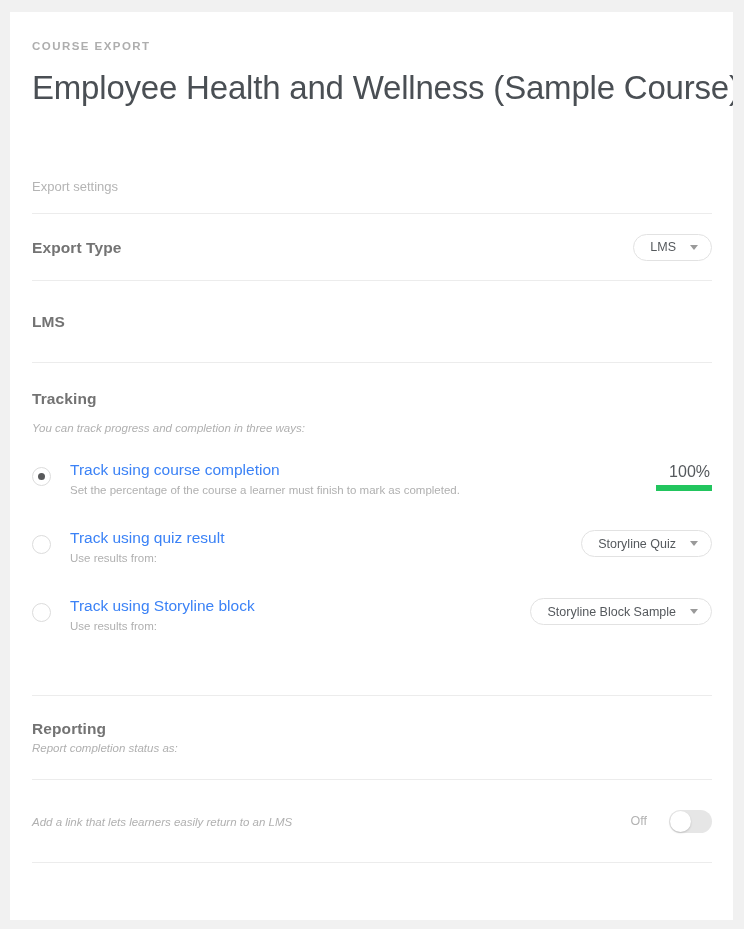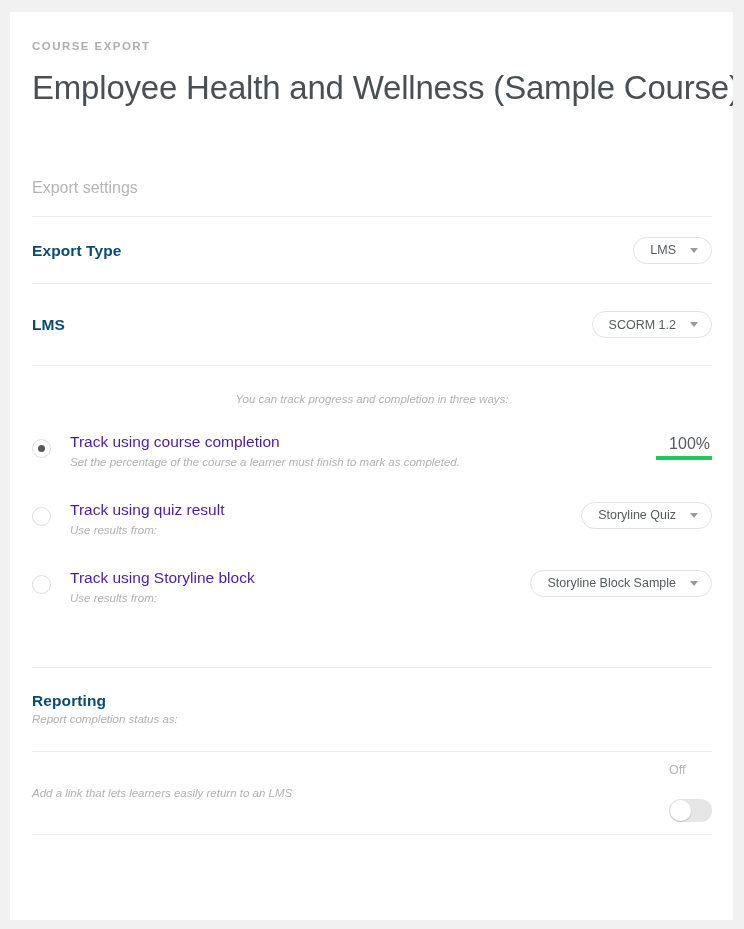--- a/index.html
+++ b/index.html
@@ -50,21 +50,21 @@
     font-weight: 300;
     color: #4a4f54;
     line-height: 1.18;
     letter-spacing: -0.2px;
     white-space: nowrap;
   }
 
   
   .section-label {
     margin-top: 73px;
-    font-size: 16px;
+    font-size: 13px;
     color: #b4b4b4;
     line-height: 1;
   }
 
   .divider {
     height: 1px;
     background: #ececec;
     width: 680px;
     margin: 0;
   }
@@ -76,21 +76,21 @@
     display: flex;
     align-items: center;
     justify-content: space-between;
     min-height: 56px;
   }
   .row-text { max-width: 470px; }
 
   .row-title {
     font-size: 15.5px;
     font-weight: bold;
-    color: #0c4a6e;
+    color: #737373;
     line-height: 1.25;
     letter-spacing: 0.1px;
   }
   .row-sub {
     font-size: 11.5px;
     font-style: italic;
     color: #b0b0b0;
     line-height: 1.35;
     margin-top: 2px;
   }
@@ -121,21 +121,21 @@
     flex: none;
   }
 
   
   .row-exporttype { height: 66px; }
   .row-lms { height: 81px; }
 
   
   .tracking-head { padding-top: 26px; }
   .tracking-head .row-title { font-size: 15.5px; }
-  .tracking-head .row-sub { margin-top: 0; text-align: center; }
+  .tracking-head .row-sub { margin-top: 12px; }
 
   .opt {
     position: relative;
     display: flex;
     align-items: flex-start;
     min-height: 56px;
   }
   .opt-radio {
     width: 19px;
     height: 19px;
@@ -160,56 +160,54 @@
   .opt-radio.checked .dot { display: block; }
 
   .opt-body {
     margin-left: 19px;
     flex: 1 1 auto;
     padding-top: 2px;
   }
   .opt-title {
     font-size: 15.5px;
     font-weight: 400;
-    color: #4c1d95;
+    color: #3b82f6;
     line-height: 1.3;
   }
   .opt-sub {
     font-size: 11.5px;
-    font-style: italic;
     color: #b0b0b0;
     margin-top: 3px;
     line-height: 1.35;
   }
   .opt-control {
     flex: none;
     display: flex;
     align-items: center;
     padding-top: 4px;
     align-self: flex-start;
   }
 
   
   .percent-field {
     min-width: 52px;
     text-align: right;
     font-size: 16px;
     color: #55595d;
-    border-bottom: 4px solid #22c55e;
+    border-bottom: 6px solid #22c55e;
     padding: 0 2px 3px 2px;
     line-height: 1.2;
     cursor: text;
   }
 
   
   .toggle-wrap {
     display: flex;
-    align-items: flex-start;
+    align-items: center;
     gap: 22px;
-    flex-direction: column;
   }
   .toggle-label {
     font-size: 12.5px;
     color: #b3b3b3;
   }
   .toggle {
     width: 43px;
     height: 23px;
     border-radius: 12px;
     background: #e6e6e6;
@@ -252,29 +250,26 @@
         <span class="caret"></span>
       </div>
     </div>
 
     <div class="divider"></div>
 
     <div class="row row-lms">
       <div class="row-text">
         <div class="row-title">LMS</div>
       </div>
-      <div class="pill">
-        <span>SCORM 1.2</span>
-        <span class="caret"></span>
-      </div>
     </div>
 
     <div class="divider"></div>
 
     <div class="tracking-head">
+      <div class="row-title">Tracking</div>
       <div class="row-sub">You can track progress and completion in three ways:</div>
     </div>
 
     <div class="spacer-22"></div>
 
     <div class="opt">
       <div class="opt-radio checked">
         <span class="dot"></span>
       </div>
       <div class="opt-body">

